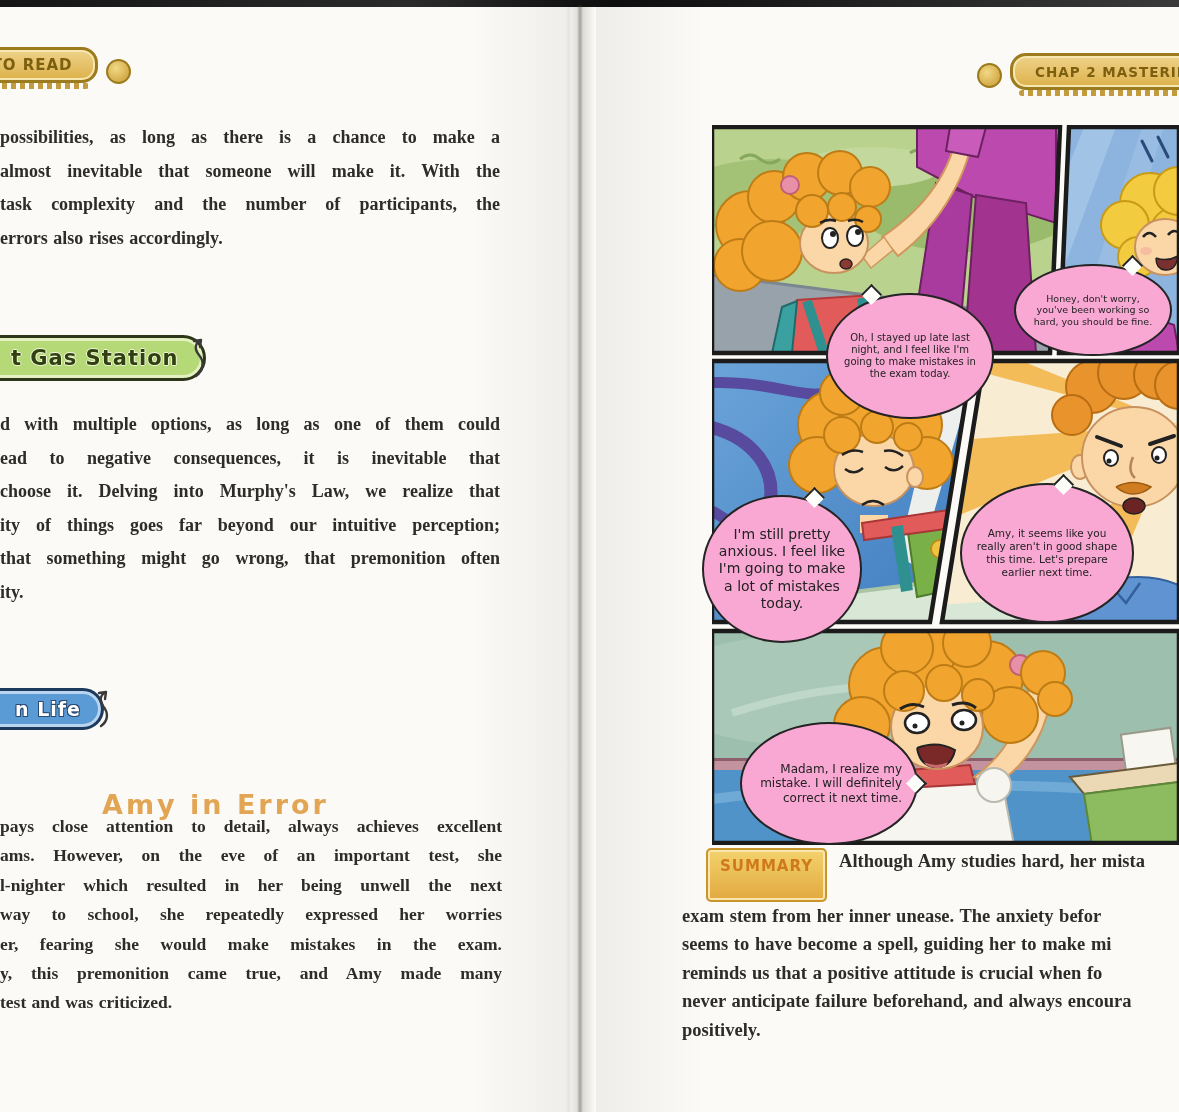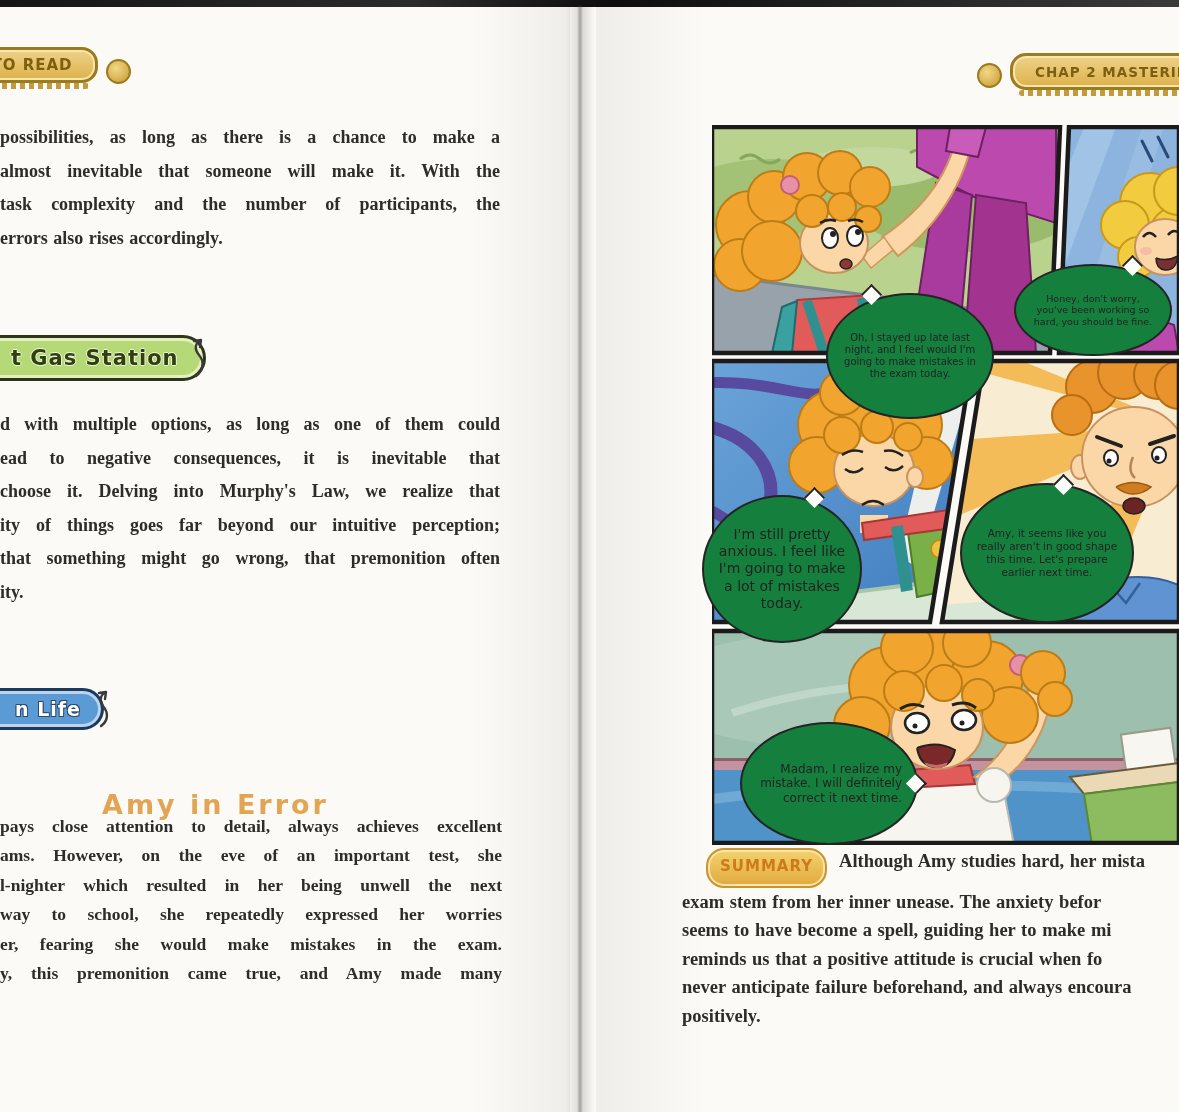--- a/index.html
+++ b/index.html
@@ -95,21 +95,21 @@
     font-size:27px;font-weight:bold;letter-spacing:3px;
     color:#e2a553;
     margin-top:36px;
   }
 
   
   #comic{position:absolute;left:712px;top:125px;width:467px;height:720px;}
   #comic svg{position:absolute;left:0;top:0;}
   .bubble{
     position:absolute;z-index:5;
-    background:#15803d;border:2.5px solid #242424;border-radius:50%;
+    background:#f9a8d4;border:2.5px solid #242424;border-radius:50%;
     color:#222;font-family:"DejaVu Sans",sans-serif;
     display:flex;align-items:center;justify-content:center;text-align:center;
     padding:10px 14px;box-sizing:border-box;line-height:1.22;
   }
   .btail{position:absolute;width:13px;height:13px;background:#fdfdfa;transform:rotate(45deg);}
   .tail-up{border-top:2.5px solid #242424;border-left:2.5px solid #242424;}
   .tail-right{border-top:2.5px solid #242424;border-right:2.5px solid #242424;}
   #bubble1{left:114px;top:168px;width:168px;height:126px;font-size:10px;}
   #bubble2{left:302px;top:139px;width:158px;height:92px;font-size:9.5px;}
   #bubble3{left:-10px;top:370px;width:160px;height:148px;font-size:14px;}
@@ -118,25 +118,25 @@
 
   
   #summary{
     position:absolute;left:682px;top:847px;width:560px;
     color:#2e2c28;font-weight:bold;font-size:18.5px;line-height:28.6px;word-spacing:1px;
   }
   .sline{white-space:nowrap;}
   .summary-badge{
     display:inline-block;vertical-align:-4px;margin:0 12px 0 24px;
     background:linear-gradient(#f3d26e,#e2a93f);
-    border:2px solid #c9952d;border-radius:18px;
+    border:2px solid #c9952d;border-radius:5px;
     box-shadow:inset 0 0 0 2px #f8e6ae;
     color:#cf7a1a;font-family:"DejaVu Sans",sans-serif;
     font-size:15px;font-weight:bold;letter-spacing:1px;
-    padding:2px 12px 5px;
+    padding:2px 12px 19px;
   }
 </style>
 </head>
 <body>
 
 <div class="top-edge"></div>
 
 <div>
 
   <div class="gold-badge" id="badge-left">
@@ -181,20 +181,21 @@
 
   <div class="story-title">Amy in Error</div>
 
   <div class="para" id="para3">
     <div class="jline">pays close attention to detail, always achieves excellent</div>
     <div class="jline">ams. However, on the eve of an important test, she</div>
     <div class="jline">l-nighter which resulted in her being unwell the next</div>
     <div class="jline">way to school, she repeatedly expressed her worries</div>
     <div class="jline">er, fearing she would make mistakes in the exam.</div>
     <div class="jline">y, this premonition came true, and Amy made many</div>
+    <div class="lline">test and was criticized.</div>
   </div>
 </div>
 
 <div class="page-shade-left"></div>
 <div class="binding"></div>
 <div class="page-shade-right"></div>
 
 <div>
 
   <div class="gold-dot" id="dot-right"></div>
@@ -417,21 +418,21 @@
             <circle cx="250" cy="598" r="2.5" fill="#222"></circle>
           <path d="M205,623 q20,-8 38,2 q-4,18 -20,17 q-15,-1 -18,-19" fill="#7a2828" stroke="#222" stroke-width="2"></path>
           <path d="M212,637 q12,6 24,0 l-2,4 q-10,5 -20,-1 Z" fill="#c96a6a"></path>
         </g>
       </g>
       <rect x="0" y="506" width="467" height="212" fill="none" stroke="#1b1b1b" stroke-width="4.5"></rect>
     </svg>
 
     <div class="bubble" id="bubble1">
       <span class="btail tail-up" style="top:-8px;left:36px;"></span>
-      <span>Oh, I stayed up late last night, and I feel would I'm going to make mistakes in the exam today.</span>
+      <span>Oh, I stayed up late last night, and I feel like I'm going to make mistakes in the exam today.</span>
     </div>
     <div class="bubble" id="bubble2">
       <span class="btail tail-up" style="top:-8px;right:30px;"></span>
       <span>Honey, don't worry, you've been working so hard, you should be fine.</span>
     </div>
     <div class="bubble" id="bubble3">
       <span class="btail tail-up" style="top:-7px;right:38px;"></span>
       <span>I'm still pretty anxious. I feel like I'm going to make a lot of mistakes today.</span>
     </div>
     <div class="bubble" id="bubble4">

